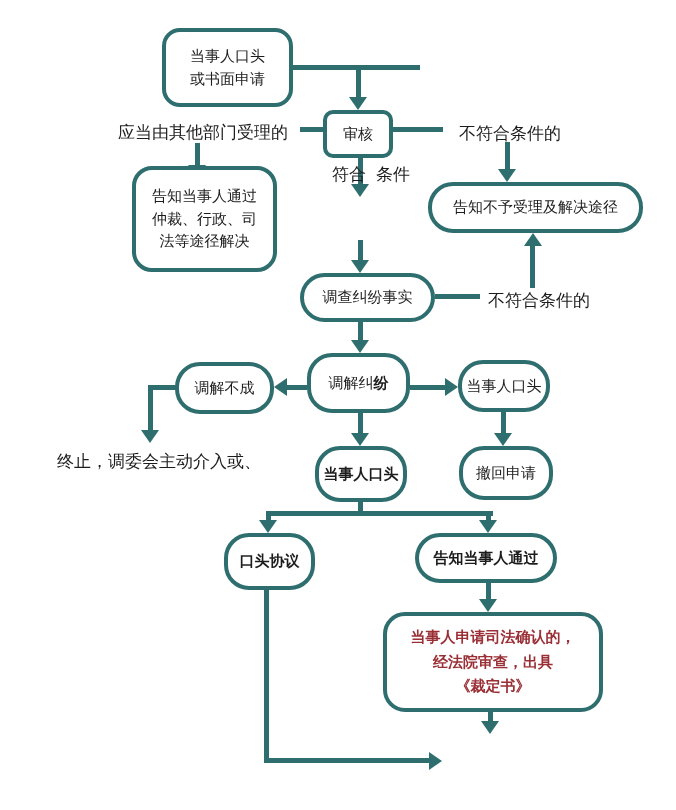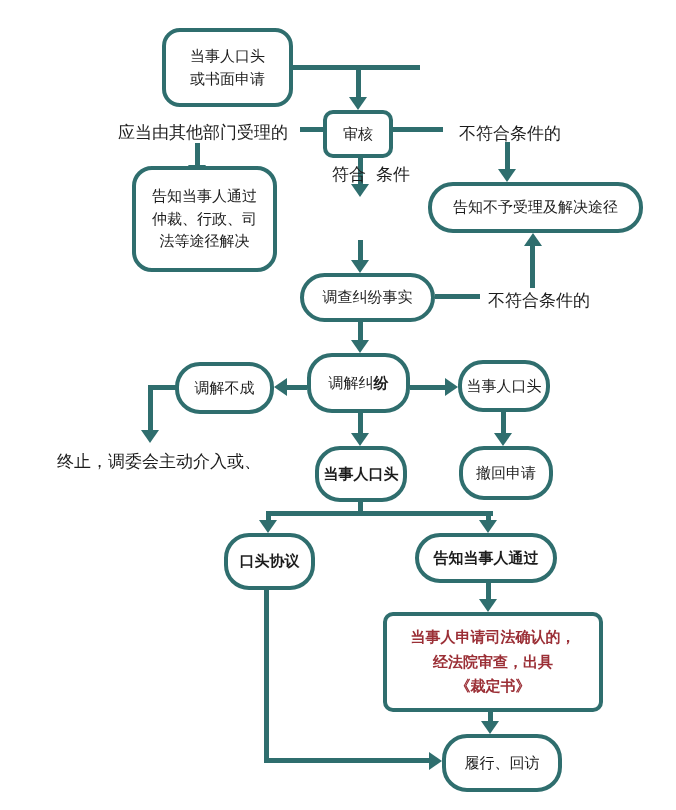--- a/index.html
+++ b/index.html
@@ -12,21 +12,21 @@
     position:relative;width:676px;height:810px;background:#ffffff;overflow:hidden;
     font-family:"Liberation Sans","DejaVu Sans",sans-serif;color:var(--text);
   }
   .box{
     position:absolute;box-sizing:border-box;background:#fff;
     border:4px solid var(--teal);
     display:flex;align-items:center;justify-content:center;
     text-align:center;font-size:15px;line-height:1.5;
     white-space:pre-line;z-index:2;
   }
-  .r10{border-radius:10px}.r14{border-radius:25px}.r18{border-radius:18px}.r20{border-radius:20px}.r22{border-radius:10px}
+  .r10{border-radius:10px}.r14{border-radius:25px}.r18{border-radius:18px}.r20{border-radius:20px}.r22{border-radius:22px}
   .bold{font-weight:bold}
   .red{color:var(--highlight);font-weight:bold;line-height:1.65}
   .flabel{position:absolute;font-size:17px;white-space:nowrap;z-index:2}
   .hline,.vline{position:absolute;background:var(--teal);z-index:1}
   .ah{position:absolute;width:0;height:0;z-index:1}
   .ah.down{border-left:9px solid transparent;border-right:9px solid transparent;border-top:13px solid var(--teal)}
   .ah.up{border-left:9px solid transparent;border-right:9px solid transparent;border-bottom:13px solid var(--teal)}
   .ah.left{border-top:9px solid transparent;border-bottom:9px solid transparent;border-right:13px solid var(--teal)}
   .ah.right{border-top:9px solid transparent;border-bottom:9px solid transparent;border-left:13px solid var(--teal)}
 </style>
@@ -109,21 +109,20 @@
 
   <div class="box r14" style="left:175px;top:362px;width:99px;height:52px">调解不成</div>
   <div class="box r14" style="left:458px;top:360px;width:92px;height:52px">当事人口头</div>
   <div class="box r14 bold" style="left:315px;top:446px;width:92px;height:56px">当事人口头</div>
   <div class="box r14" style="left:459px;top:446px;width:94px;height:54px">撤回申请</div>
   <div class="box r14 bold" style="left:224px;top:533px;width:91px;height:57px">口头协议</div>
   <div class="box r14 bold" style="left:415px;top:533px;width:142px;height:50px">告知当事人通过</div>
   <div class="box r22 red" style="left:383px;top:612px;width:220px;height:100px">当事人申请司法确认的，
 经法院审查，出具
 《裁定书》</div>
-  <div class="box r14" style="left:442px;top:734px;width:120px;height:58px">履行、回访</div>
 
   <div class="flabel" style="left:118px;top:121px">应当由其他部门受理的</div>
   <div class="flabel" style="left:459px;top:122px">不符合条件的</div>
   <div class="flabel" style="left:332px;top:163px">符合</div>
   <div class="flabel" style="left:376px;top:163px">条件</div>
   <div class="flabel" style="left:488px;top:289px">不符合条件的</div>
   <div class="flabel" style="left:57px;top:450px">终止，调委会主动介入或、</div>
 
 </div>
 

